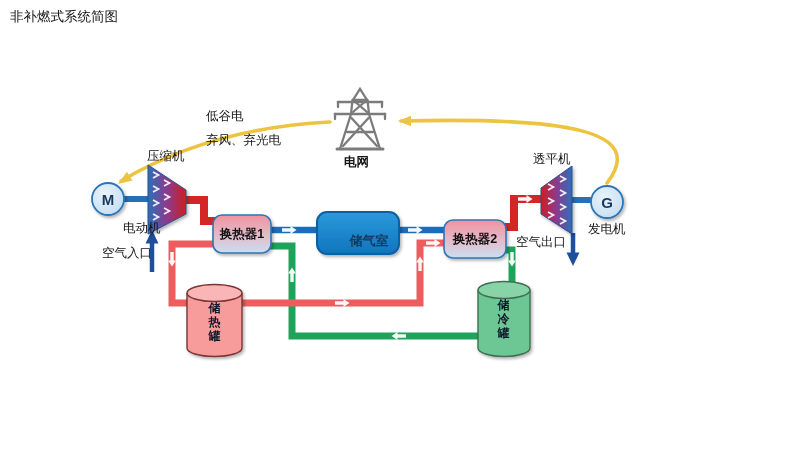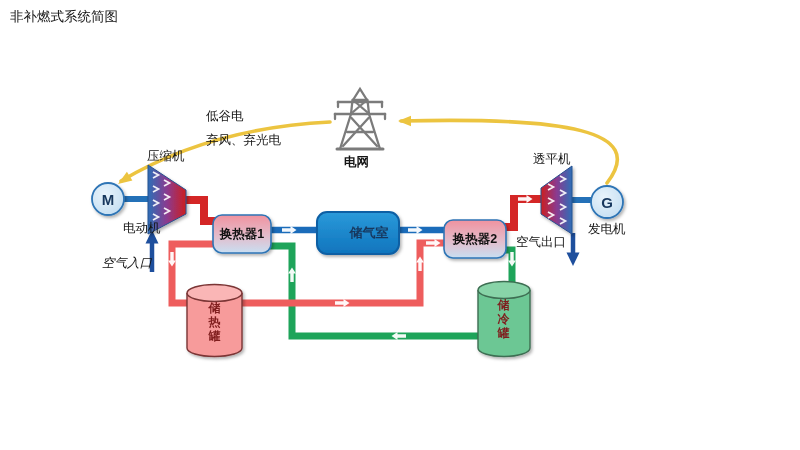--- a/index.html
+++ b/index.html
@@ -9,21 +9,21 @@
   }
   .stage svg{position:absolute;left:0;top:0;}
   .lbl{position:absolute;font-size:12.5px;color:#141414;white-space:nowrap;line-height:1.2;}
   .title{position:absolute;left:10px;top:8px;font-size:13.5px;font-weight:400;color:#111;}
   .boxlbl{position:absolute;display:flex;align-items:center;justify-content:center;
           font-size:12.5px;font-weight:700;color:#111;}
   .gaslbl{color:#17375d;font-size:13px;}
   .mg{position:absolute;width:32px;height:32px;display:flex;align-items:center;justify-content:center;
       font-size:15px;font-weight:600;color:#17375d;}
   .vtext{position:absolute;width:15px;word-break:break-all;text-align:center;
-         font-size:12px;font-weight:700;color:#7f1d1d;line-height:1.18;}
+         font-size:12px;font-weight:700;color:#0f172a;line-height:1.18;}
 </style>
 </head>
 <body>
 
 <div class="stage">
 
   <svg width="800" height="450" viewBox="0 0 800 450">
     <defs>
       <linearGradient id="compGrad" x1="0" y1="0" x2="1" y2="0">
         <stop offset="0" stop-color="#2d6fb7"></stop>
@@ -167,28 +167,28 @@
   </svg>
 
   <div class="title">非补燃式系统简图</div>
 
   <div class="lbl" style="left:206px;top:109px;">低谷电</div>
   <div class="lbl" style="left:206px;top:133px;">弃风、弃光电</div>
   <div class="lbl" style="left:344px;top:155px;font-weight:bold;">电网</div>
 
   <div class="lbl" style="left:147px;top:149px;">压缩机</div>
   <div class="lbl" style="left:86px;top:221px;margin-left:37px;">电动机</div>
-  <div class="lbl" style="left:102px;top:256px;font-style:italic;">空气入口</div>
+  <div class="lbl" style="left:102px;top:246px;">空气入口</div>
 
   <div class="lbl" style="left:533px;top:152px;">透平机</div>
   <div class="lbl" style="left:588px;top:222px;">发电机</div>
   <div class="lbl" style="left:516px;top:235px;">空气出口</div>
 
   <div class="mg" style="left:92px;top:183px;">M</div>
   <div class="mg" style="left:591px;top:186px;">G</div>
 
   <div class="boxlbl" style="left:213px;top:215px;width:58px;height:38px;">换热器1</div>
-  <div class="boxlbl gaslbl" style="left:317px;top:212px;width:104px;height:42px;">储气室</div>
+  <div class="boxlbl gaslbl" style="left:317px;top:220px;width:104px;height:42px;">储气室</div>
   <div class="boxlbl" style="left:444px;top:220px;width:62px;height:38px;">换热器2</div>
 
   <div class="vtext" style="left:207px;top:301px;">储热罐</div>
   <div class="vtext" style="left:496px;top:298px;">储冷罐</div>
 </div>
 
 </body></html>

